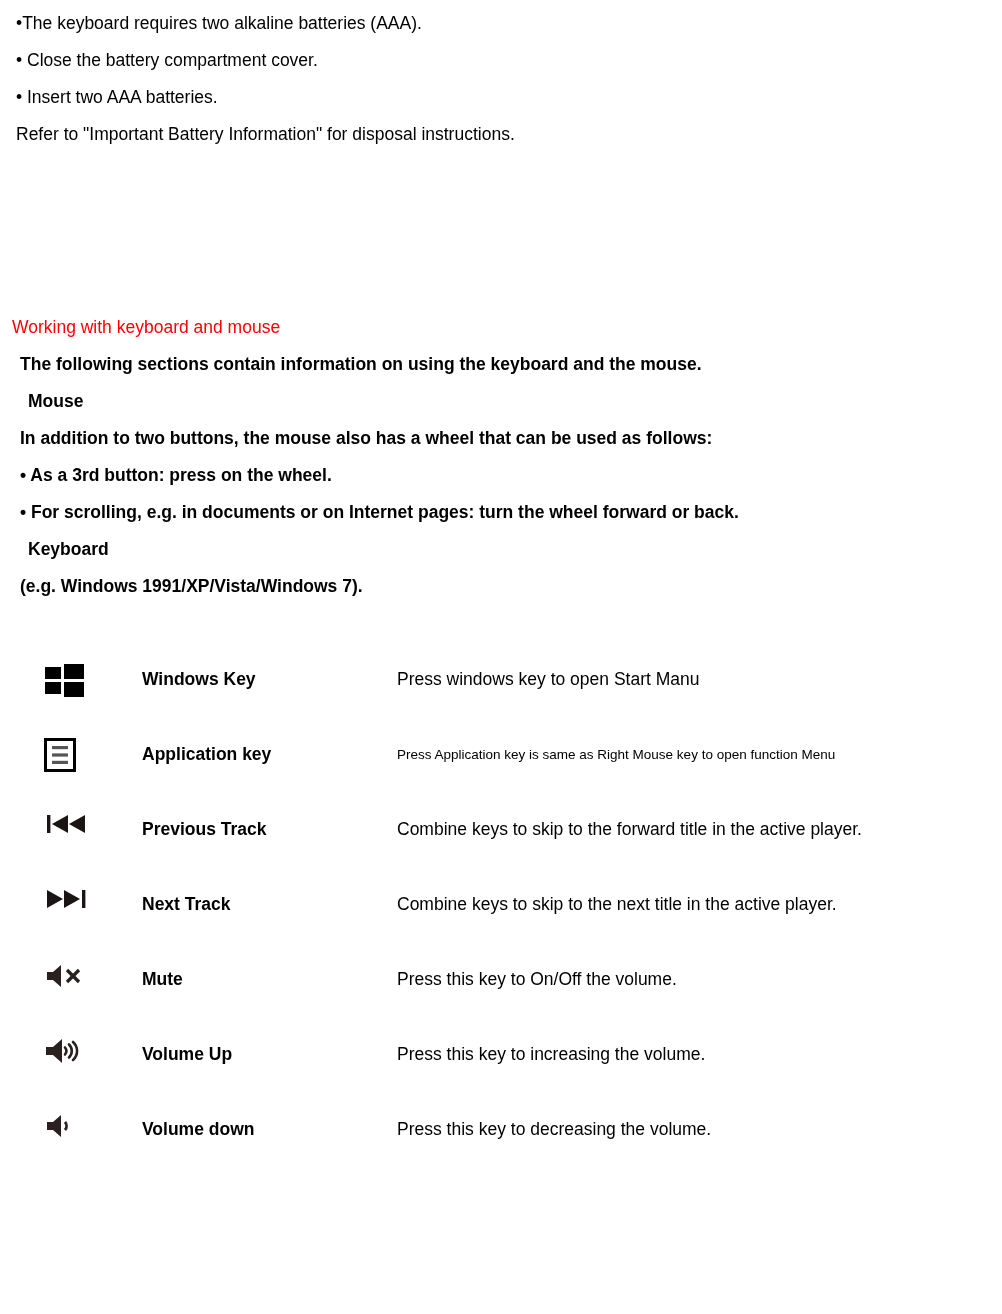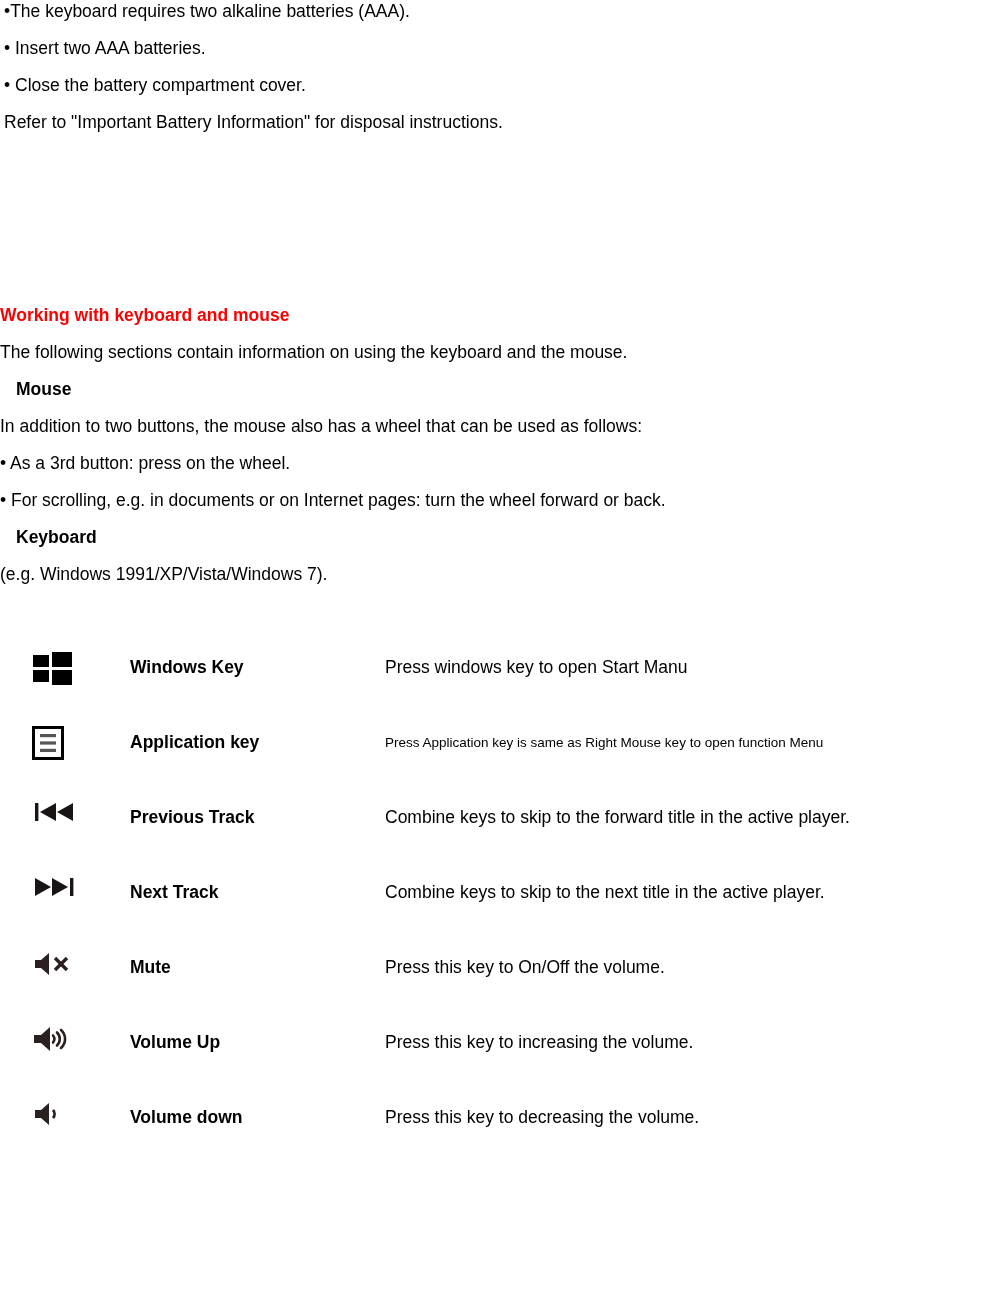--- a/index.html
+++ b/index.html
@@ -12,21 +12,21 @@
     height: 1314px;
     font-family: "Liberation Sans", sans-serif;
     color: #000000;
     position: relative;
     overflow: hidden;
   }
   .page {
     position: relative;
     width: 1002px;
     height: 1314px;
-    padding: 0;
+    padding: 12px;
     box-sizing: border-box;
   }
 
   
   .intro {
     padding: 0 6px 0 4px;
   }
   .line {
     font-size: 17.5px;
     line-height: 23px;
@@ -46,29 +46,30 @@
   }
 
   
   .gap {
     height: 170px;
   }
 
   
   .section-title {
     color: #ff0000;
+    font-weight: normal;
+    font-size: 17.5px;
+    line-height: 23px;
+    margin: 0 0 14px 0;
+  }
+  .body-line {
+    font-size: 17.5px;
+    line-height: 23px;
+    margin: 0 0 14px 8px;
     font-weight: bold;
-    font-size: 17.5px;
-    line-height: 23px;
-    margin: 0 0 14px 0;
-  }
-  .body-line {
-    font-size: 17.5px;
-    line-height: 23px;
-    margin: 0 0 14px 0;
   }
   .sub-head {
     font-size: 17.5px;
     font-weight: bold;
     line-height: 23px;
     margin: 0 0 14px 16px;
   }
   .body-line.last { margin-bottom: 0; }
 
   
@@ -109,22 +110,22 @@
   }
   .icon-box svg { display: block; }
 </style>
 </head>
 <body>
 
 <div class="page">
 
   <div class="intro">
     <p class="line">•The keyboard requires two alkaline batteries (AAA).</p>
+    <p class="line">• Close the battery compartment cover.</p>
     <p class="line">• Insert two AAA batteries.</p>
-    <p class="line">• Close the battery compartment cover.</p>
     <p class="refer-line">Refer to "Important Battery Information" for disposal instructions.</p>
   </div>
 
   <div class="gap"></div>
 
   <div class="section">
     <p class="section-title">Working with keyboard and mouse</p>
     <p class="body-line">The following sections contain information on using the keyboard and the mouse.</p>
     <p class="sub-head">Mouse</p>
     <p class="body-line">In addition to two buttons, the mouse also has a wheel that can be used as follows:</p>

